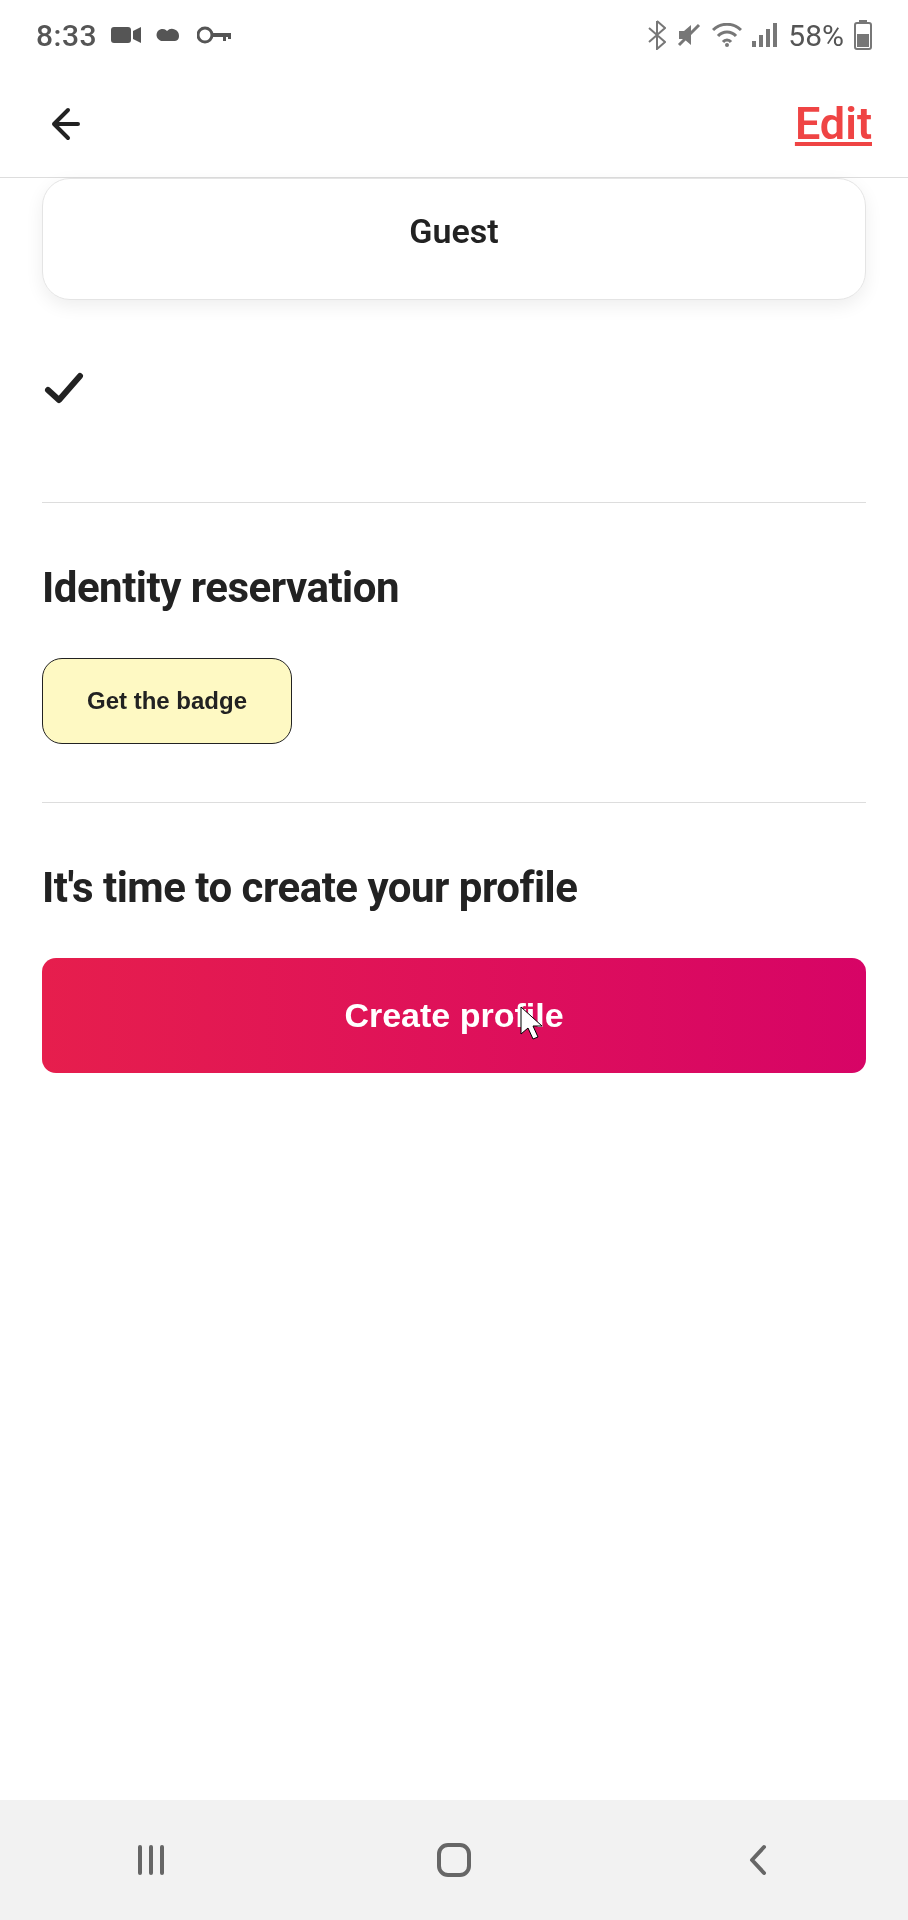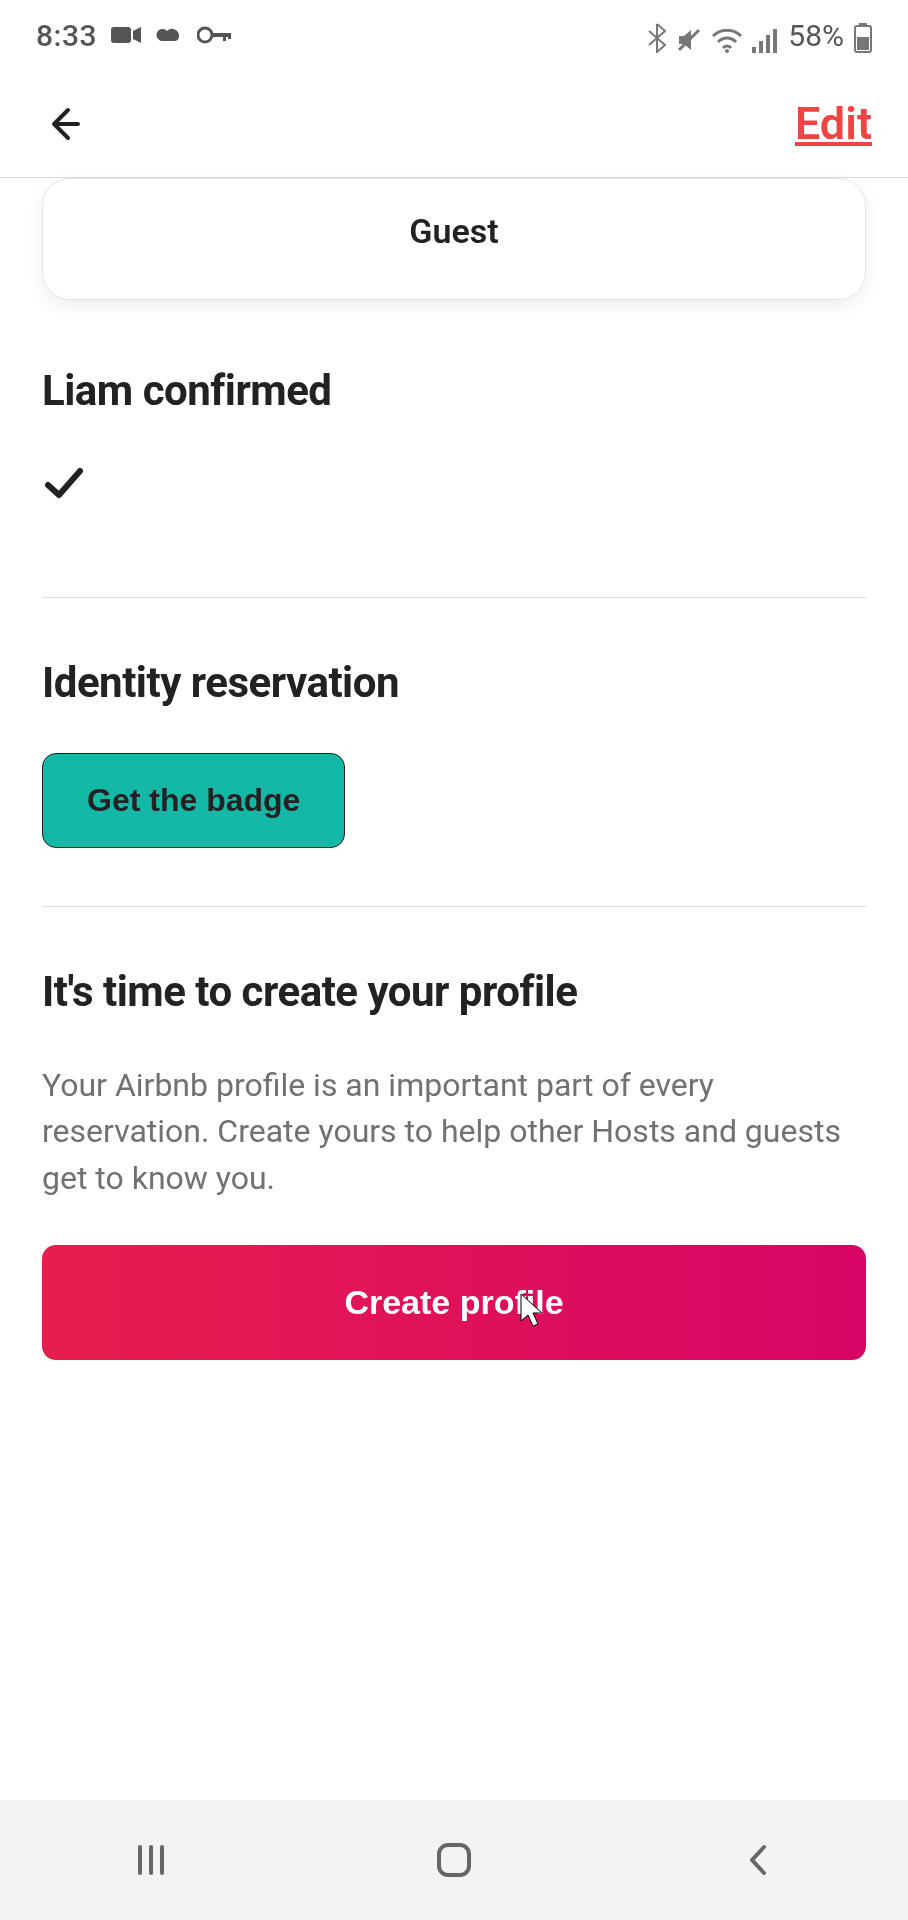--- a/index.html
+++ b/index.html
@@ -1,39 +1,39 @@
 <!DOCTYPE html>
 <html><head>
 <meta charset="utf-8">
 <style>
   * { box-sizing: border-box; margin: 0; padding: 0; }
   html, body { width: 908px; height: 1920px; font-family: -apple-system, BlinkMacSystemFont, "Segoe UI", Roboto, Helvetica, Arial, sans-serif; background: #fff; color: #222; }
   .status-bar { height: 70px; display: flex; align-items: center; justify-content: space-between; padding: 0 36px; font-size: 30px; color: #555; }
   .status-left { display: flex; align-items: center; gap: 14px; }
-  .status-right { display: flex; align-items: flex-end; gap: 10px; }
+  .status-right { display: flex; align-items: center; gap: 10px; }
   .status-time { font-weight: 500; letter-spacing: 0.5px; }
   .st-icon { display: inline-flex; align-items: center; justify-content: center; }
   .st-icon svg { display: block; }
   .battery-pct { font-size: 30px; }
 
   .app-header { height: 108px; display: flex; align-items: center; justify-content: space-between; padding: 0 36px; border-bottom: 1px solid #ddd; }
   .back-btn { width: 56px; height: 56px; display: flex; align-items: center; justify-content: center; cursor: pointer; }
   .edit-link { font-size: 45px; font-weight: 600; text-decoration: underline; cursor: pointer; color: #ef4444; }
 
   .content { padding: 0 42px 60px; }
   .role-card { margin: 0 0 66px; border-radius: 28px; border: 1px solid #e4e4e4; box-shadow: 0 6px 18px rgba(0,0,0,0.07); padding: 32px 0 48px; text-align: center; font-size: 34px; font-weight: 600; color: #222; }
 
   h2.section-title { font-size: 42px; font-weight: 700; letter-spacing: -0.5px; margin-bottom: 46px; }
   .confirm-row { display: flex; align-items: center; gap: 28px; font-size: 34px; color: #222; padding-bottom: 56px; }
   .divider { border: none; border-top: 1px solid #ddd; margin: 36px 0 60px; }
 
   .body-text { font-size: 32px; line-height: 1.45; color: #222; margin-bottom: 44px; }
   .body-text.muted { color: #717171; }
 
-  .outline-btn { border: 1.5px solid #222; background: #14b8a6; border-radius: 14px; padding: 28px 44px; font-size: 32px; font-weight: 600; cursor: pointer; color: #222; }
+  .outline-btn { border: 1.5px solid #222; background: #fef9c3; border-radius: 20px; padding: 28px 44px; font-size: 24px; font-weight: 600; cursor: pointer; color: #222; }
 
   .idv-section { padding-bottom: 22px; }
   .create-section .section-title { margin-bottom: 46px; }
 
   .primary-btn { width: 100%; border: none; border-radius: 14px; padding: 38px 5px; font-size: 34px; font-weight: 600; color: #fff; cursor: pointer; background: linear-gradient(90deg, #E61E4D 0%, #D70466 100%); text-align: center; position: relative; }
 
   .cursor { position: absolute; left: 58%; top: 42%; pointer-events: none; }
 
   .spacer-after-create { height: 140px; }
 
@@ -113,41 +113,39 @@
   </div>
   <span class="edit-link">Edit</span>
 </div>
 
 <div class="content">
 
   <div class="role-card">
     <span>Guest</span>
   </div>
 
-  <h2 class="section-title">Liam confirmed</h2>
   <div class="confirm-row">
     <span class="st-icon">
       <svg width="44" height="44" viewBox="0 0 44 44">
           <path d="M6 24 L17 34 L38 10" fill="none" stroke="#222" stroke-width="6" stroke-linecap="round" stroke-linejoin="round"></path>
         </svg>
     </span>
   </div>
 
   <hr class="divider">
 
   <div class="idv-section">
     <h2 class="section-title">Identity reservation</h2>
     <button class="outline-btn">Get the badge</button>
   </div>
 
   <hr class="divider">
 
   <div class="create-section">
     <h2 class="section-title">It's time to create your profile</h2>
-    <p class="body-text muted">Your Airbnb profile is an important part of every reservation. Create yours to help other Hosts and guests get to know you.</p>
     <button class="primary-btn">
       <span>Create profile</span>
       <span class="cursor">
         <svg width="26" height="34" viewBox="0 0 26 34">
             <path d="M1 1 L1 28 L8 22 L13 33 L18 31 L13 20 L22 20 Z" fill="#fff" stroke="#000" stroke-width="1"></path>
           </svg>
       </span>
     </button>
   </div>
 

